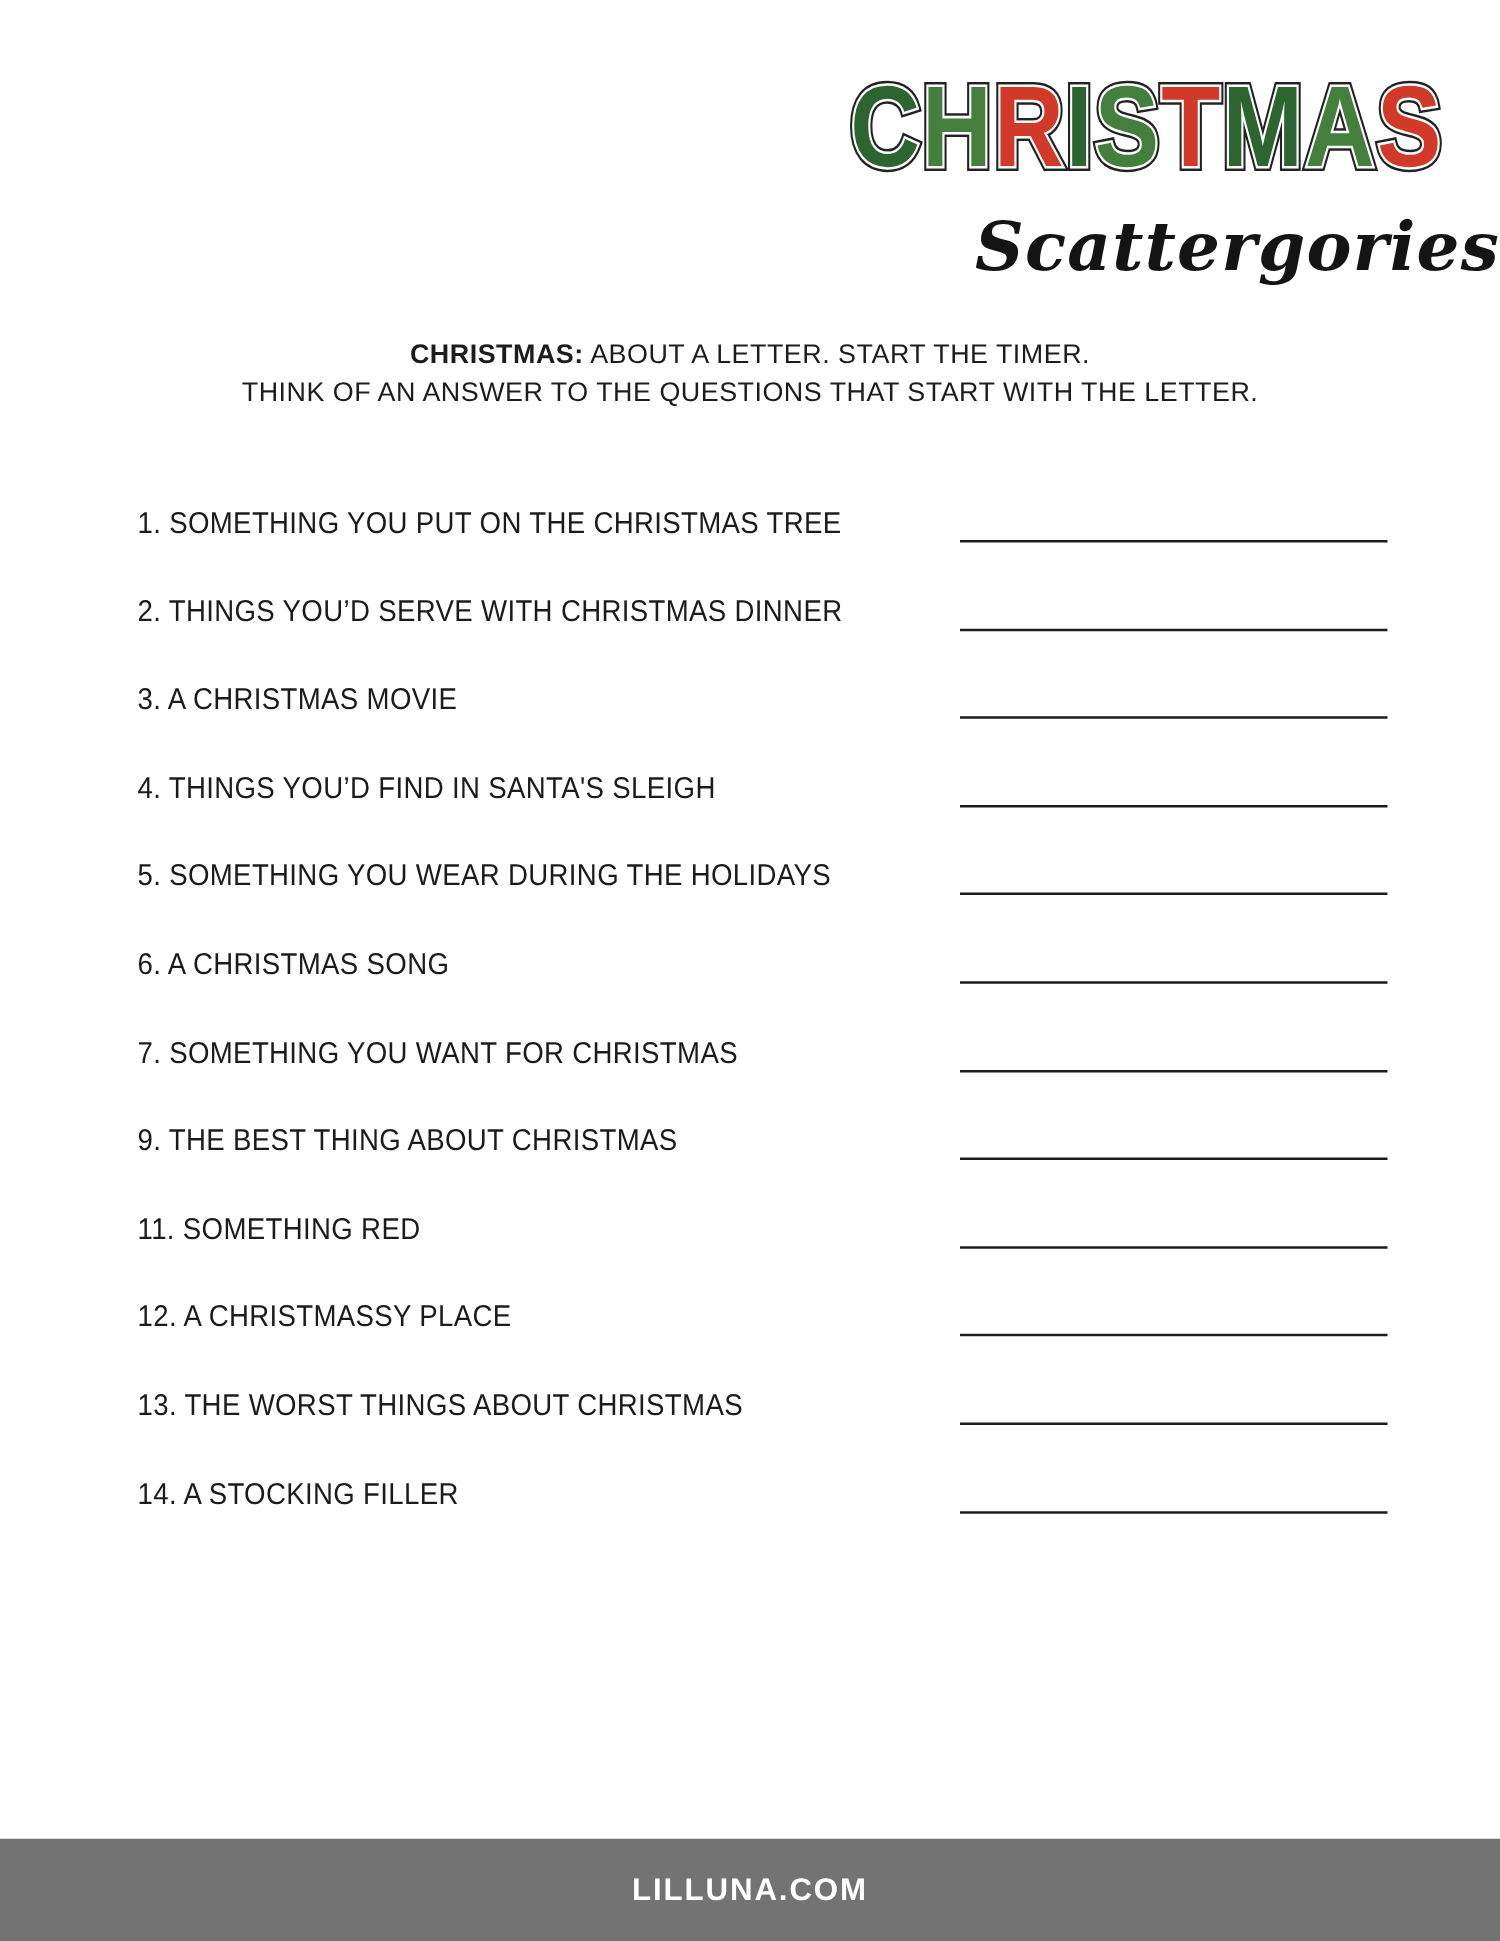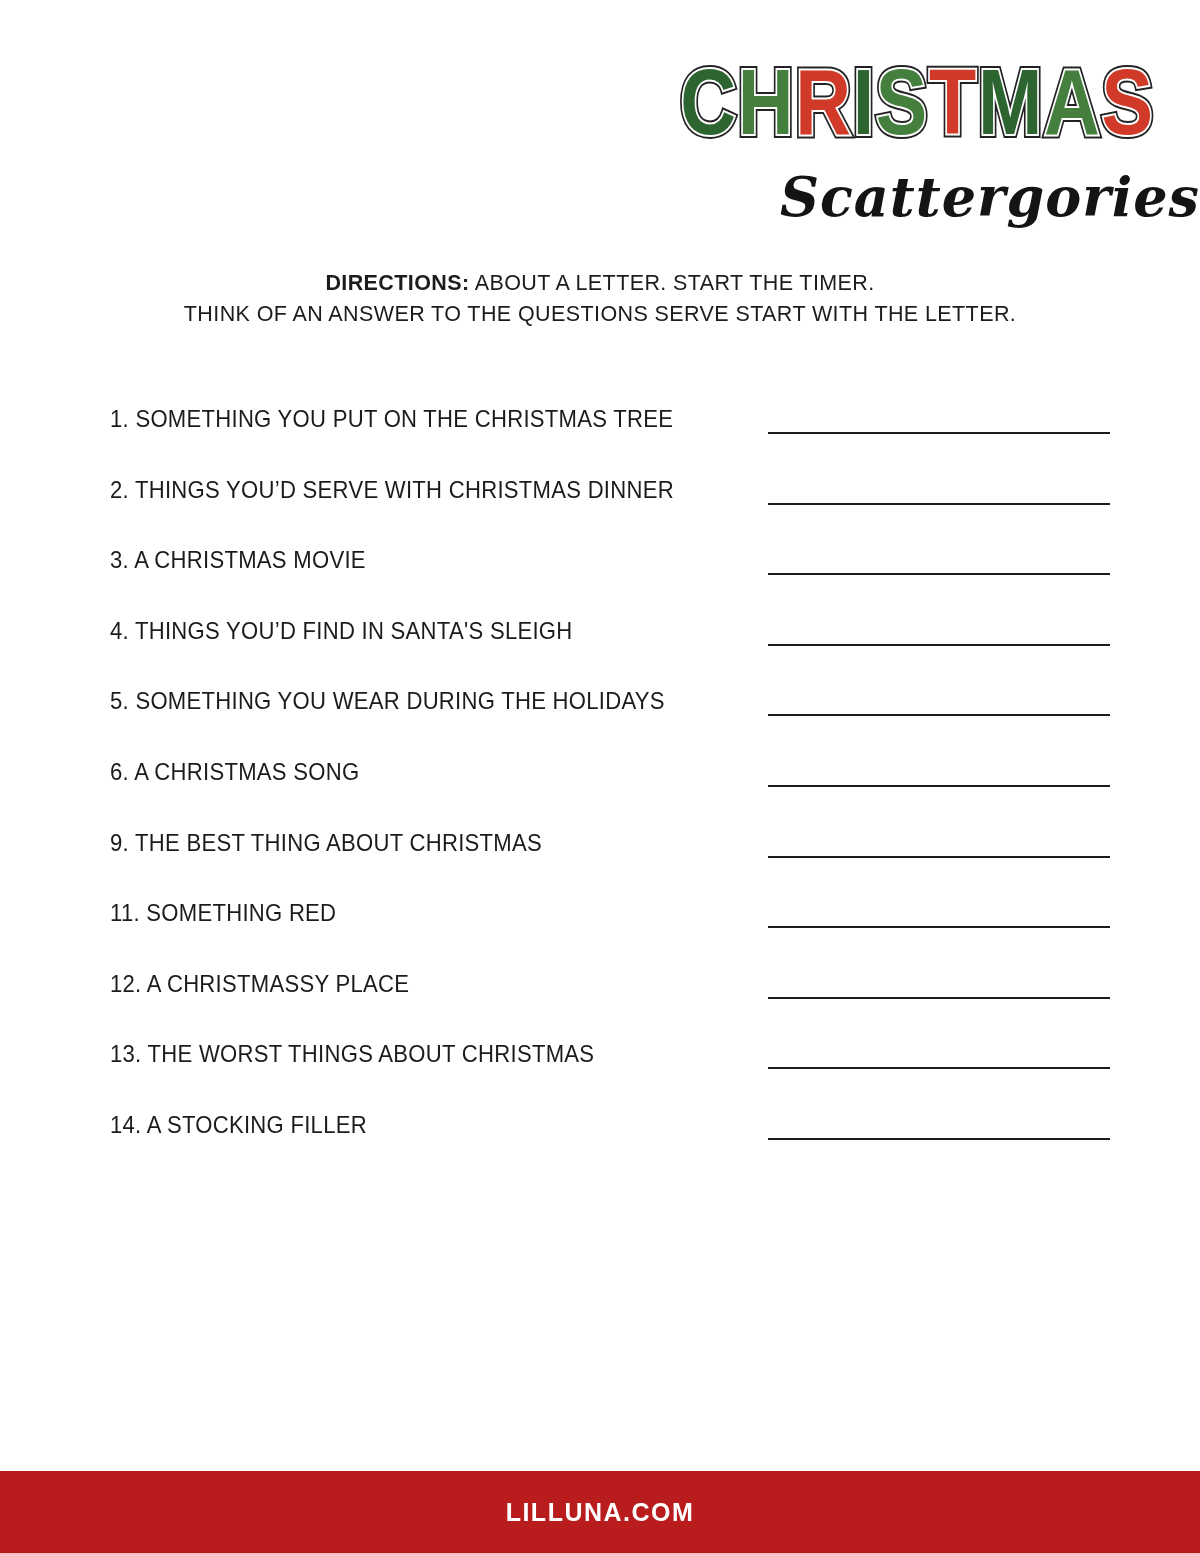--- a/index.html
+++ b/index.html
@@ -119,22 +119,22 @@
   <header class="header">
     <div class="title-stack">
       <div class="title-layer layer-dark" id="layer-dark"><span>C</span><span>H</span><span>R</span><span>I</span><span>S</span><span>T</span><span>M</span><span>A</span><span>S</span></div>
       <div class="title-layer layer-white" id="layer-white"><span>C</span><span>H</span><span>R</span><span>I</span><span>S</span><span>T</span><span>M</span><span>A</span><span>S</span></div>
       <div class="title-layer layer-fill" id="layer-fill"><span style="color: rgb(45, 101, 48);">C</span><span style="color: rgb(69, 127, 62);">H</span><span style="color: rgb(209, 57, 40);">R</span><span style="color: rgb(45, 101, 48);">I</span><span style="color: rgb(69, 127, 62);">S</span><span style="color: rgb(209, 57, 40);">T</span><span style="color: rgb(45, 101, 48);">M</span><span style="color: rgb(69, 127, 62);">A</span><span style="color: rgb(209, 57, 40);">S</span></div>
     </div>
     <div class="subtitle">Scattergories</div>
   </header>
 
   <section class="directions">
-    <p class="dir-line"><span class="dir-label">DIRECTIONS:</span> <span>ABOUT A LETTER. START THE TIMER.</span></p>
-    <p class="dir-line">THINK OF AN ANSWER TO THE QUESTIONS SERVE START WITH THE LETTER.</p>
+    <p class="dir-line"><span class="dir-label">CHRISTMAS:</span> <span>ABOUT A LETTER. START THE TIMER.</span></p>
+    <p class="dir-line">THINK OF AN ANSWER TO THE QUESTIONS THAT START WITH THE LETTER.</p>
   </section>
 
   <section class="questions" id="questions">
       <div class="q-row">
         <span class="q-label">1. SOMETHING YOU PUT ON THE CHRISTMAS TREE</span>
         <div class="answer-line"></div>
       </div>
       <div class="q-row">
         <span class="q-label">2. THINGS YOU’D SERVE WITH CHRISTMAS DINNER</span>
         <div class="answer-line"></div>
@@ -149,20 +149,24 @@
       </div>
       <div class="q-row">
         <span class="q-label">5. SOMETHING YOU WEAR DURING THE HOLIDAYS</span>
         <div class="answer-line"></div>
       </div>
       <div class="q-row">
         <span class="q-label">6. A CHRISTMAS SONG</span>
         <div class="answer-line"></div>
       </div>
       <div class="q-row">
+        <span class="q-label">7. SOMETHING YOU WANT FOR CHRISTMAS</span>
+        <div class="answer-line"></div>
+      </div>
+      <div class="q-row">
         <span class="q-label">9. THE BEST THING ABOUT CHRISTMAS</span>
         <div class="answer-line"></div>
       </div>
       <div class="q-row">
         <span class="q-label">11. SOMETHING RED</span>
         <div class="answer-line"></div>
       </div>
       <div class="q-row">
         <span class="q-label">12. A CHRISTMASSY PLACE</span>
         <div class="answer-line"></div>
@@ -170,17 +174,17 @@
       <div class="q-row">
         <span class="q-label">13. THE WORST THINGS ABOUT CHRISTMAS</span>
         <div class="answer-line"></div>
       </div>
       <div class="q-row">
         <span class="q-label">14. A STOCKING FILLER</span>
         <div class="answer-line"></div>
       </div>
     </section>
 
-  <footer class="footer" id="footer-bar" style="background: #b91c1c; text-align: center;">
+  <footer class="footer" id="footer-bar" style="background: #737373; text-align: center;">
     <span class="footer-text" id="footer-text" style="color: rgb(255, 255, 255);">LILLUNA.COM</span>
   </footer>
 
 </div>
 
 </body></html>

